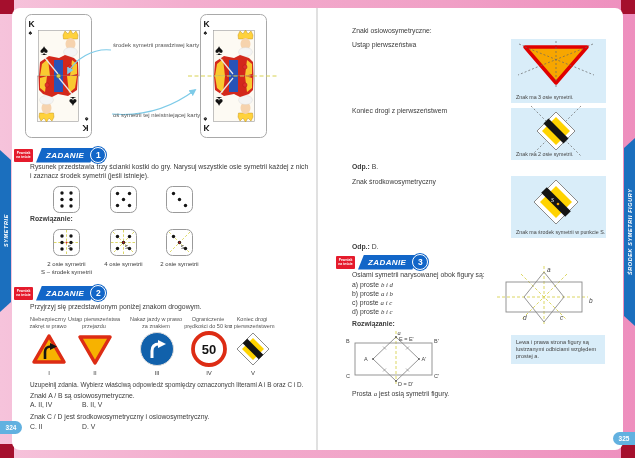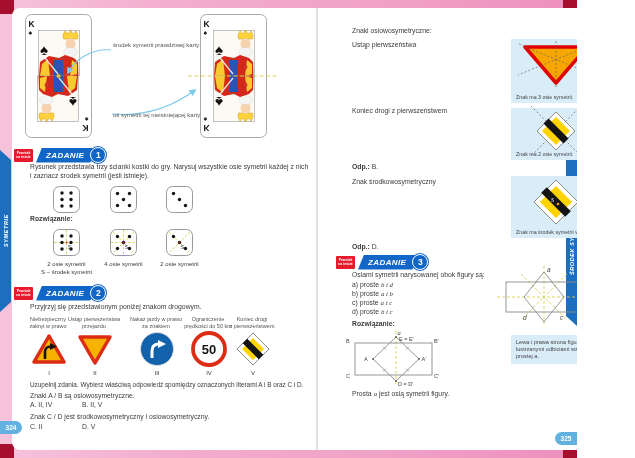--- a/index.html
+++ b/index.html
@@ -1,16 +1,16 @@
 <!DOCTYPE html>
 <html><head>
 <meta charset="utf-8">
 <style>
   html,body{margin:0;padding:0;background:#fff;}
-  .stage{position:relative;width:577px;height:458px;overflow:hidden;
+  .stage{position:relative;width:635px;height:458px;overflow:hidden;
     background:linear-gradient(90deg,#f6c3db 0%,#f3adce 30%,#f0a0c6 70%,#ee8fbe 100%);
     font-family:"Liberation Sans",sans-serif;}
   .corner{position:absolute;width:14px;height:14px;background:#a50f2d;}
   .c-tl{left:0;top:0}.c-tr{right:0;top:0}.c-bl{left:0;bottom:0}.c-br{right:0;bottom:0}
   .page{position:absolute;left:12px;top:8px;width:611px;height:442px;background:#ffffff;border-radius:8px;}
   .gutter{position:absolute;left:316px;top:8px;width:2px;height:442px;
     background:linear-gradient(90deg,#f2f2f2,#cfcfcf,#f2f2f2);}
   .tab{position:absolute;background:#1b6fbe;color:#fff;}
   .tab-left{left:0;top:150px;width:11px;height:162px;clip-path:polygon(0 0,100% 10px,100% calc(100% - 10px),0 100%);}
   .tab-right{right:0;top:138px;width:11px;height:188px;clip-path:polygon(0 10px,100% 0,100% 100%,0 calc(100% - 10px));}

